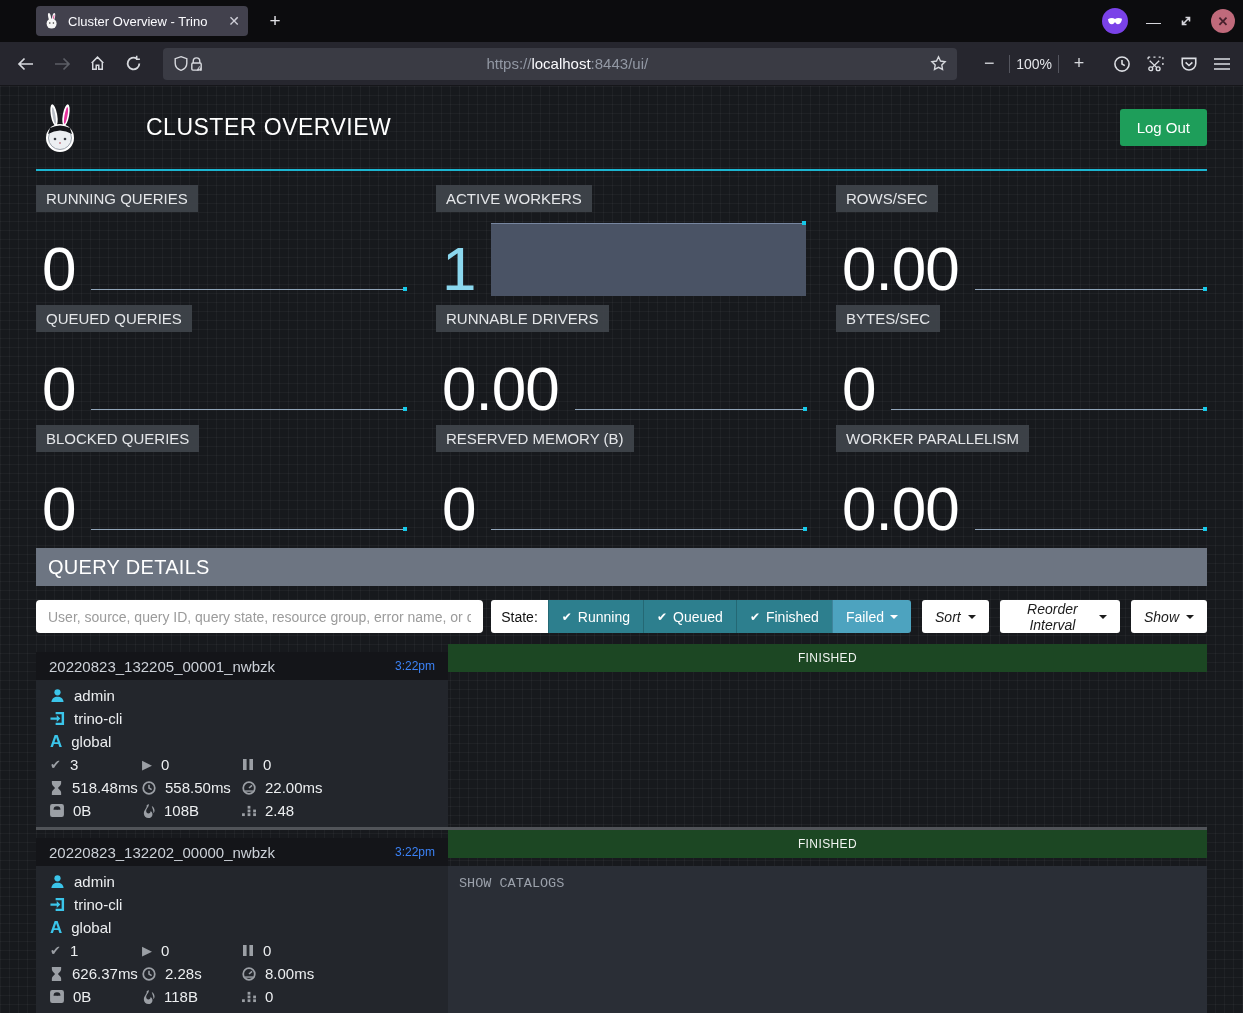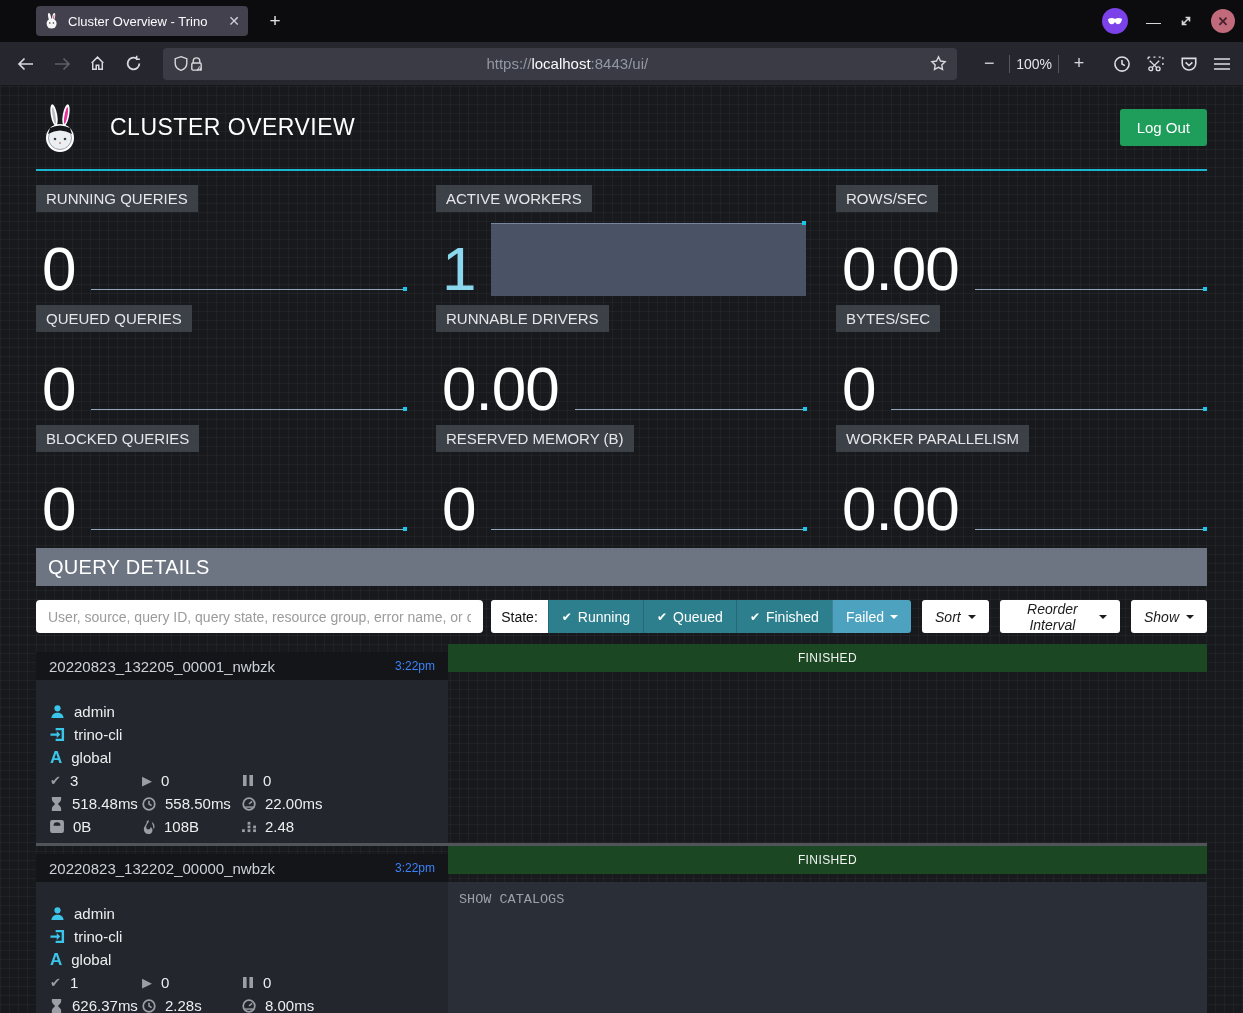--- a/index.html
+++ b/index.html
@@ -35,21 +35,21 @@
 
   
   .page { height:927px; background-color:#17191d;
     background-image:
       linear-gradient(rgba(255,255,255,0.035) 1px, transparent 1px),
       linear-gradient(90deg, rgba(255,255,255,0.035) 1px, transparent 1px);
     background-size:9px 9px; overflow:hidden; }
   .content { margin:0 36px; }
 
   
-  .hd { height:85px; display:flex; align-items:center; border-bottom:2px solid #1cb5d0; }
+  .hd { height:85px; display:flex; align-items:center; border-bottom:2px solid #1cb5d0;gap:36px; }
   .logo { width:48px; height:52px; margin-right:26px; }
   .hd-title { color:#fff; font-size:23px; letter-spacing:0.5px; flex:1; }
   .hd-meta { display:flex; align-items:flex-start; gap:36px; margin-right:30px; }
   .meta { display:flex; flex-direction:column; gap:3px; }
   .meta-label { color:#848b95; font-size:11px; letter-spacing:0.5px; }
   .meta-value { color:#fff; font-size:17px; display:flex; align-items:center; gap:5px; }
   .updot { width:10px; height:10px; border-radius:50%; background:#3bd16f; display:inline-block; }
   .logout { background:#1e9e5a; color:#fff; border:none; font-size:15px; padding:10px 17px; border-radius:3px; font-family:inherit; }
 
   
@@ -81,21 +81,21 @@
   .caret { width:0; height:0; border-left:4px solid transparent; border-right:4px solid transparent; border-top:4px solid currentColor; }
 
   
   .qrow { margin-top:11px; display:grid; grid-template-columns:412px 1fr; border-bottom:3px solid #515459; }
   .qrow + .qrow { margin-top:0; }
   .q-idbar { background:#141519; height:28px; display:flex; align-items:center; justify-content:space-between; padding:0 13px;margin-top:8px; }
   .q-id { color:#ccd1d8; font-size:15px; text-decoration:none; }
   .q-time { color:#3b82f6; font-size:12px; }
   .q-status { background:#1c4723; height:28px; display:flex; align-items:center; justify-content:center;
               color:#f2f5f2; font-size:12px; letter-spacing:0.4px; }
-  .q-left { background:#23262c; padding:20px 0 5px 14px; }
+  .q-left { background:#23262c; padding:4px 0 5px 14px; }
   .q-line { height:23px; display:flex; align-items:center; gap:9px; color:#eceef0; font-size:15px; }
   .q-stats { height:23px; display:grid; grid-template-columns:92px 100px auto; }
   .q-stat { display:flex; align-items:center; gap:9px; color:#eceef0; font-size:15px; }
   .ic-cyan { color:#3bc5ea; }
   .ic-gray { color:#9b9fa5; }
   .rg-a { font-weight:bold; font-size:17px; line-height:15px; }
   .glyph { font-family:"DejaVu Sans", sans-serif; font-size:13px; }
   .q-sql { background:#2a2e36; padding:9px 11px; font-family:"Liberation Mono","DejaVu Sans Mono",monospace;
            font-size:13.5px; color:#9ba1ab; white-space:pre-wrap; line-height:1.35; }
 </style>

